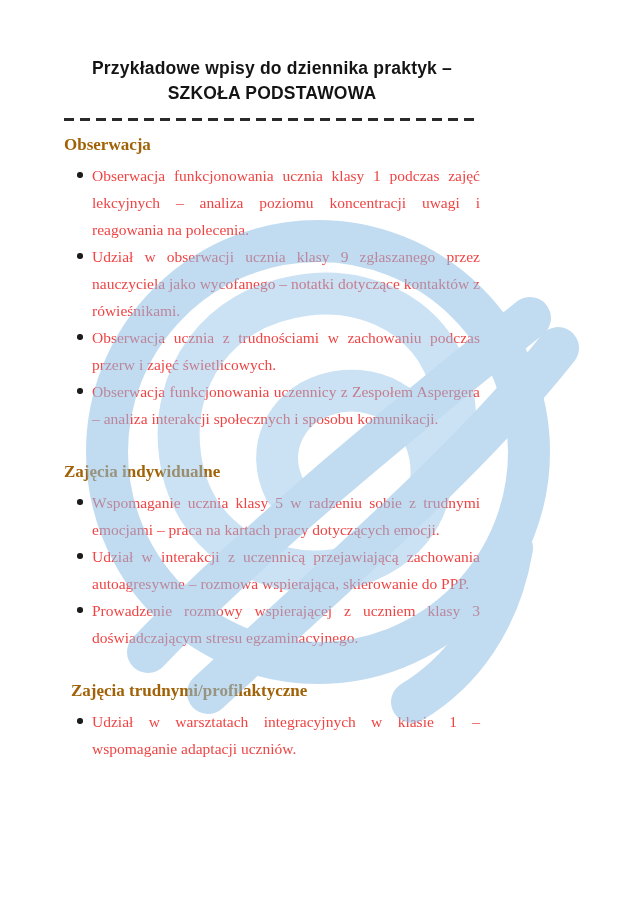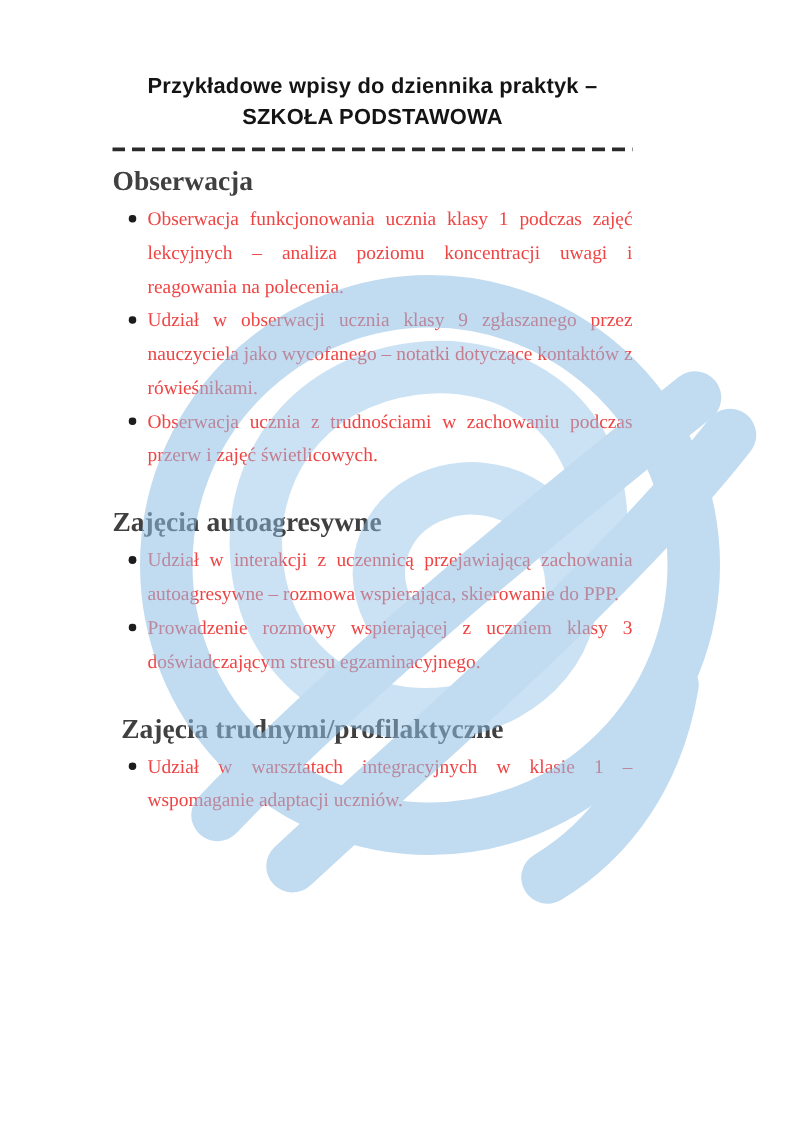--- a/index.html
+++ b/index.html
@@ -4,21 +4,21 @@
 <style>
   html, body {
     margin: 0; padding: 0;
     width: 636px; height: 900px;
     background: #ffffff;
     font-family: "Liberation Serif", serif;
     color: #1e1e1e;
     position: relative;
     overflow: hidden;
   }
-  .page { position: relative; width: 544px; height: 900px; margin-left: 26px; }
+  .page { position: relative; width: 544px; height: 900px; }
   .content { position: relative; z-index: 1; padding: 56px 64px 0 64px; }
 
   .title-block { text-align: center; }
   .title-line {
     font-family: "Liberation Sans", sans-serif;
     font-weight: 700;
     font-size: 17.5px;
     line-height: 25px;
     letter-spacing: 0.2px;
     color: #141414;
@@ -26,23 +26,23 @@
 
   .divider {
     margin-top: 12px;
     height: 2.6px;
     background: repeating-linear-gradient(90deg, #2a2a2a 0 10px, transparent 10px 16px);
   }
 
   .section-heading {
     font-family: "Liberation Serif", serif;
     font-weight: 700;
-    font-size: 22px;
+    font-size: 17px;
     line-height: 27px;
-    color: #404040;
+    color: #a16207;
     margin: 26px 0 0 0;
   }
   .section-heading.first { margin-top: 10px; }
   .section-heading.indent-sm { padding-left: 7px; }
 
   ul.bullet-list { list-style: none; margin: 4px 0 0 0; padding: 0; }
   li.bullet-item {
     position: relative;
     padding-left: 28px;
     font-size: 15.5px;
@@ -92,29 +92,34 @@
           <li class="bullet-item">
             <span class="dot"></span>
             <span class="bullet-text">Udział w obserwacji ucznia klasy 9 zgłaszanego przez nauczyciela jako wycofanego – notatki dotyczące kontaktów z rówieśnikami.</span>
           </li>
 
           <li class="bullet-item">
             <span class="dot"></span>
             <span class="bullet-text">Obserwacja ucznia z trudnościami w zachowaniu podczas przerw i zajęć świetlicowych.</span>
           </li>
 
+          <li class="bullet-item">
+            <span class="dot"></span>
+            <span class="bullet-text">Obserwacja funkcjonowania uczennicy z Zespołem Aspergera – analiza interakcji społecznych i sposobu komunikacji.</span>
+          </li>
         </ul>
     </div>
 
     <div class="section">
-      <h2 class="section-heading">Zajęcia autoagresywne</h2>
+      <h2 class="section-heading">Zajęcia indywidualne</h2>
       <ul class="bullet-list">
 
           <li class="bullet-item">
             <span class="dot"></span>
+            <span class="bullet-text">Wspomaganie ucznia klasy 5 w radzeniu sobie z trudnymi emocjami – praca na kartach pracy dotyczących emocji.</span>
           </li>
 
           <li class="bullet-item">
             <span class="dot"></span>
             <span class="bullet-text">Udział w interakcji z uczennicą przejawiającą zachowania autoagresywne – rozmowa wspierająca, skierowanie do PPP.</span>
           </li>
 
           <li class="bullet-item">
             <span class="dot"></span>
             <span class="bullet-text">Prowadzenie rozmowy wspierającej z uczniem klasy 3 doświadczającym stresu egzaminacyjnego.</span>

